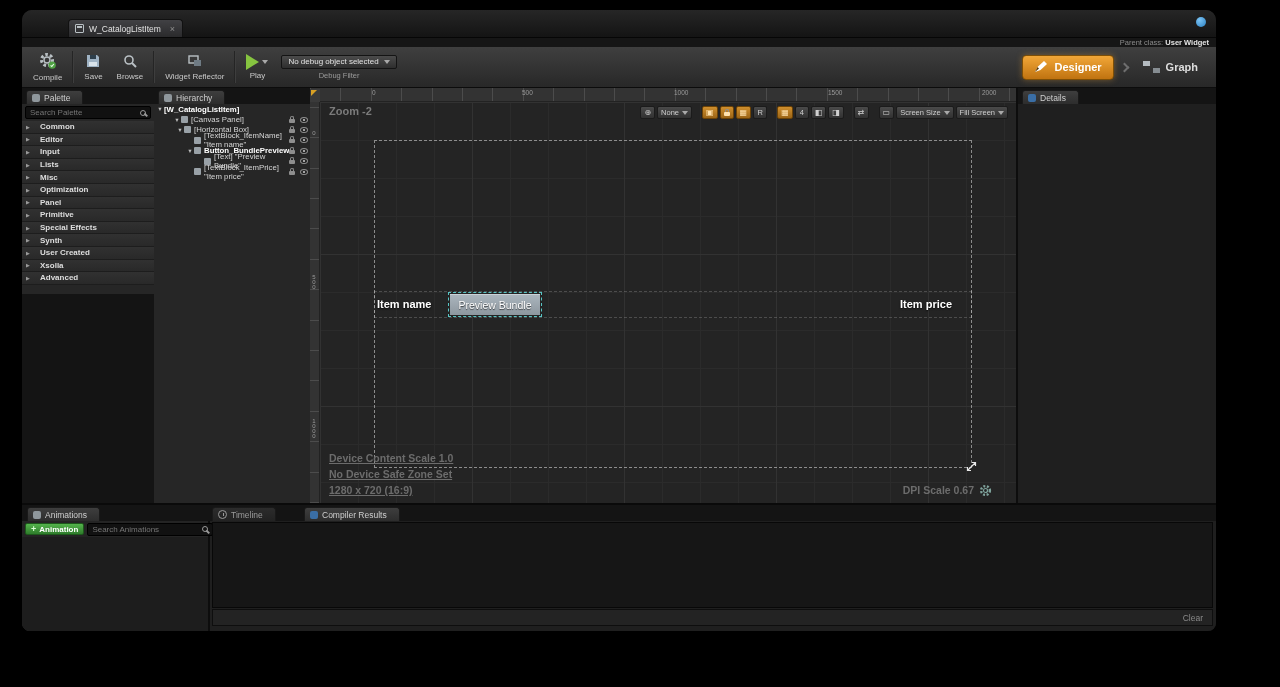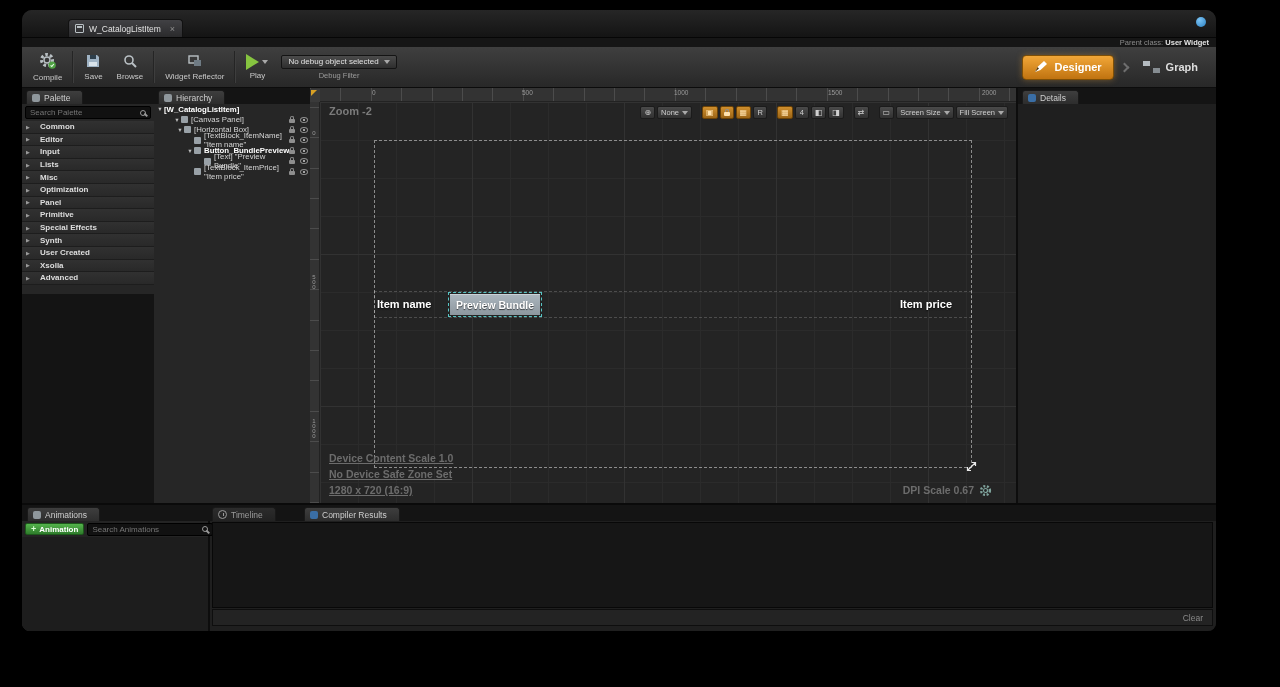--- a/index.html
+++ b/index.html
@@ -85,21 +85,21 @@
     background-size:152px 152px,152px 152px,38px 38px,38px 38px;overflow:hidden;}
   .zoomlabel{position:absolute;left:9px;top:3px;font-size:11px;font-weight:bold;color:#7b7b7b;}
   .cbar{position:absolute;top:4px;right:8px;display:flex;align-items:center;gap:2px;z-index:4;}
   .cbtn{height:13px;min-width:14px;display:flex;align-items:center;justify-content:center;gap:3px;background:linear-gradient(#4a4a4a,#313131);border:1px solid #1b1b1b;border-radius:2px;color:#cfcfcf;font-size:7.5px;padding:0 3px;}
   .cbtn.orange{background:linear-gradient(#cf8f2e,#9c6516);border-color:#6b4206;color:#ffe2ad;}
   .cbtn .glyph{font-size:8px;line-height:8px;}
   .cgap{width:6px;}
   .sel-outer{position:absolute;left:54px;top:38px;width:598px;height:328px;border:1px dashed rgba(225,225,225,.55);}
   .sel-row{position:absolute;left:54px;top:189px;width:598px;height:27px;border:1px dashed rgba(255,255,255,.18);}
   .w-itemname{position:absolute;left:57px;top:196px;font-size:11px;font-weight:bold;color:#fff;text-shadow:0 1px 2px rgba(0,0,0,.8);}
-  .w-btn{position:absolute;left:130px;top:192px;width:90px;height:21px;background:linear-gradient(#aab5bd,#8d979f);border-top:1px solid #c8d2d8;display:flex;align-items:center;justify-content:center;font-size:10.5px;font-weight:bold;color:#fff;text-shadow:0 1px 1px rgba(0,0,0,.65);outline:1px dashed #57c4c4;outline-offset:1px;}
+  .w-btn{position:absolute;left:130px;top:192px;width:90px;height:21px;background:linear-gradient(#aab5bd,#8d979f);border-top:1px solid #c8d2d8;display:flex;align-items:center;justify-content:center;font-size:10.5px;font-weight:normal;color:#fff;text-shadow:0 1px 1px rgba(0,0,0,.65);outline:1px dashed #57c4c4;outline-offset:1px;}
   .w-itemprice{position:absolute;right:64px;top:196px;font-size:11px;font-weight:bold;color:#fff;text-shadow:0 1px 2px rgba(0,0,0,.8);}
   .statusblock{position:absolute;left:9px;top:348px;font-size:10.5px;font-weight:bold;color:#6c6c6c;line-height:16px;text-decoration:underline;}
   .dpilabel{position:absolute;right:42px;top:382px;font-size:10.5px;font-weight:bold;color:#6c6c6c;}
   .gear{position:absolute;right:24px;top:381px;}
   .rhandle{position:absolute;left:646px;top:356px;}
 
   
   .bottom{position:absolute;left:0;bottom:0;right:0;height:128px;background:#1f1f1f;border-top:2px solid #0a0a0a;}
   .btabs{position:absolute;left:0;top:0;right:0;height:16px;background:#141414;}
   .btab{position:absolute;bottom:0;height:14px;display:flex;align-items:center;gap:4px;padding:0 12px 0 5px;font-size:8.5px;color:#cfcfcf;background:linear-gradient(#3e3e3e,#2d2d2d);border:1px solid #191919;border-bottom:none;border-radius:3px 3px 0 0;}

